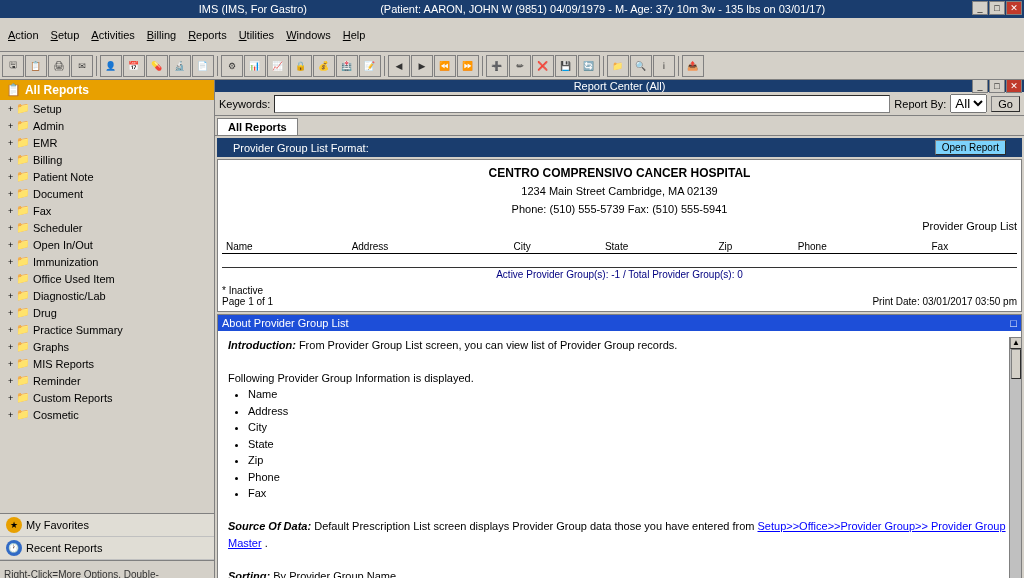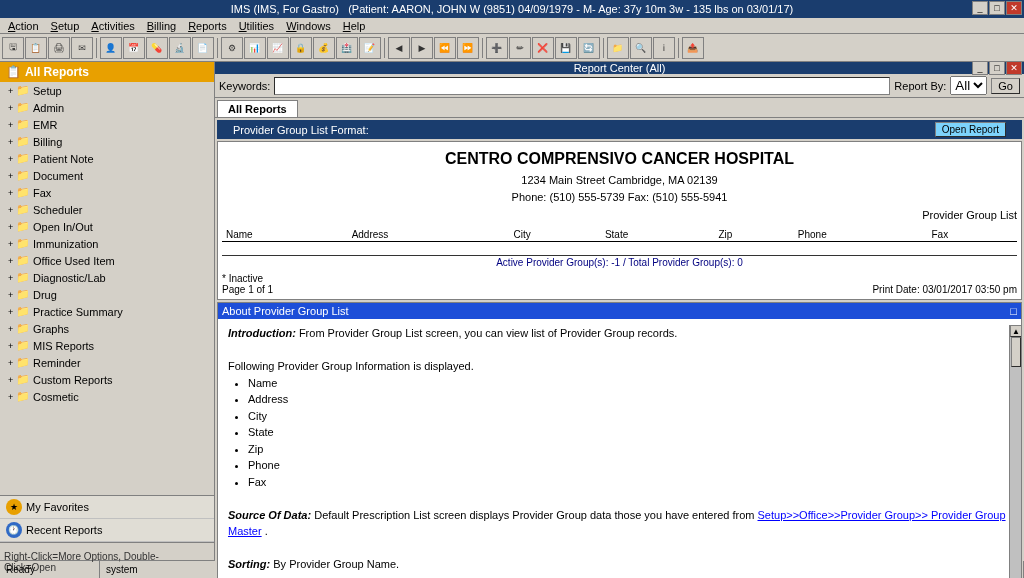--- a/index.html
+++ b/index.html
@@ -1,26 +1,26 @@
 <!DOCTYPE html>
 <html><head>
   <meta charset="utf-8">
   <style>
     * { margin: 0; padding: 0; box-sizing: border-box; }
     body { font-family: 'Segoe UI', Tahoma, Geneva, Verdana, sans-serif; font-size: 11px; background: #d4d0c8; width: 1024px; height: 578px; overflow: hidden; }
 
     
     #title-bar { background: #1a3d6e; color: white; height: 18px; display: flex; align-items: center; justify-content: center; font-size: 11px; }
     #title-bar .controls { position: absolute; right: 2px; top: 1px; display: flex; gap: 1px; }
-    #title-bar { position: relative; }
+    #title-bar { position: relative; gap: 32px; }
     .title-btn { background: #d4d0c8; border: 1px solid #808080; width: 16px; height: 14px; font-size: 9px; display: flex; align-items: center; justify-content: center; cursor: pointer; color: black; }
     .title-btn.close { background: #c0392b; color: white; }
 
     
-    #menu-bar { background: #d4d0c8; height: 16px; display: flex; align-items: center; border-bottom: 1px solid #808080; padding-left: 2px; }
+    #menu-bar { background: #d4d0c8; height: 34px; display: flex; align-items: center; border-bottom: 1px solid #808080; padding-left: 2px; }
     .menu-item { padding: 1px 6px; font-size: 11px; cursor: pointer; }
     .menu-item u { text-decoration: underline; }
 
     
     #toolbar { background: #d4d0c8; height: 28px; display: flex; align-items: center; border-bottom: 1px solid #808080; padding: 2px; gap: 1px; }
     .tool-btn { width: 22px; height: 22px; background: #d4d0c8; border: 1px solid #808080; display: flex; align-items: center; justify-content: center; cursor: pointer; font-size: 10px; }
     .tool-separator { width: 1px; height: 20px; background: #808080; margin: 0 2px; }
 
     
     #main { display: flex; height: 498px; }
@@ -49,21 +49,21 @@
     .rc-tab.active { background: white; font-weight: bold; }
 
     #rc-body { flex: 1; display: flex; flex-direction: column; background: #d4d0c8; padding: 2px; gap: 2px; }
 
     
     #report-preview { background: white; border: 1px solid #808080; padding: 4px; font-size: 10px; }
     #report-preview-header { display: flex; justify-content: space-between; align-items: center; background: #1a3d6e; color: white; padding: 2px 16px; margin-bottom: 2px; font-size: 11px; }
     .open-report-btn { background: #7dd3fc; color: black; border: 1px outset #808080; padding: 1px 6px; font-size: 10px; cursor: pointer; }
 
     #hospital-header { text-align: center; font-size: 11px; line-height: 1.6; }
-    #hospital-header .hospital-name { font-weight: bold; font-size: 16px; }
+    #hospital-header .hospital-name { font-weight: bold; font-size: 12px; }
     #hospital-header .report-title { font-weight: normal; text-align: right; }
 
     #provider-table { width: 100%; border-collapse: collapse; margin-top: 4px; font-size: 10px; }
     #provider-table th { border-bottom: 1px solid black; text-align: left; padding: 1px 4px; font-weight: normal; }
     #provider-table td { padding: 1px 4px; }
     .table-line { border-bottom: 1px solid #333; }
     .inactive-note { font-size: 10px; }
     .page-info { display: flex; justify-content: space-between; font-size: 10px; }
 
     

